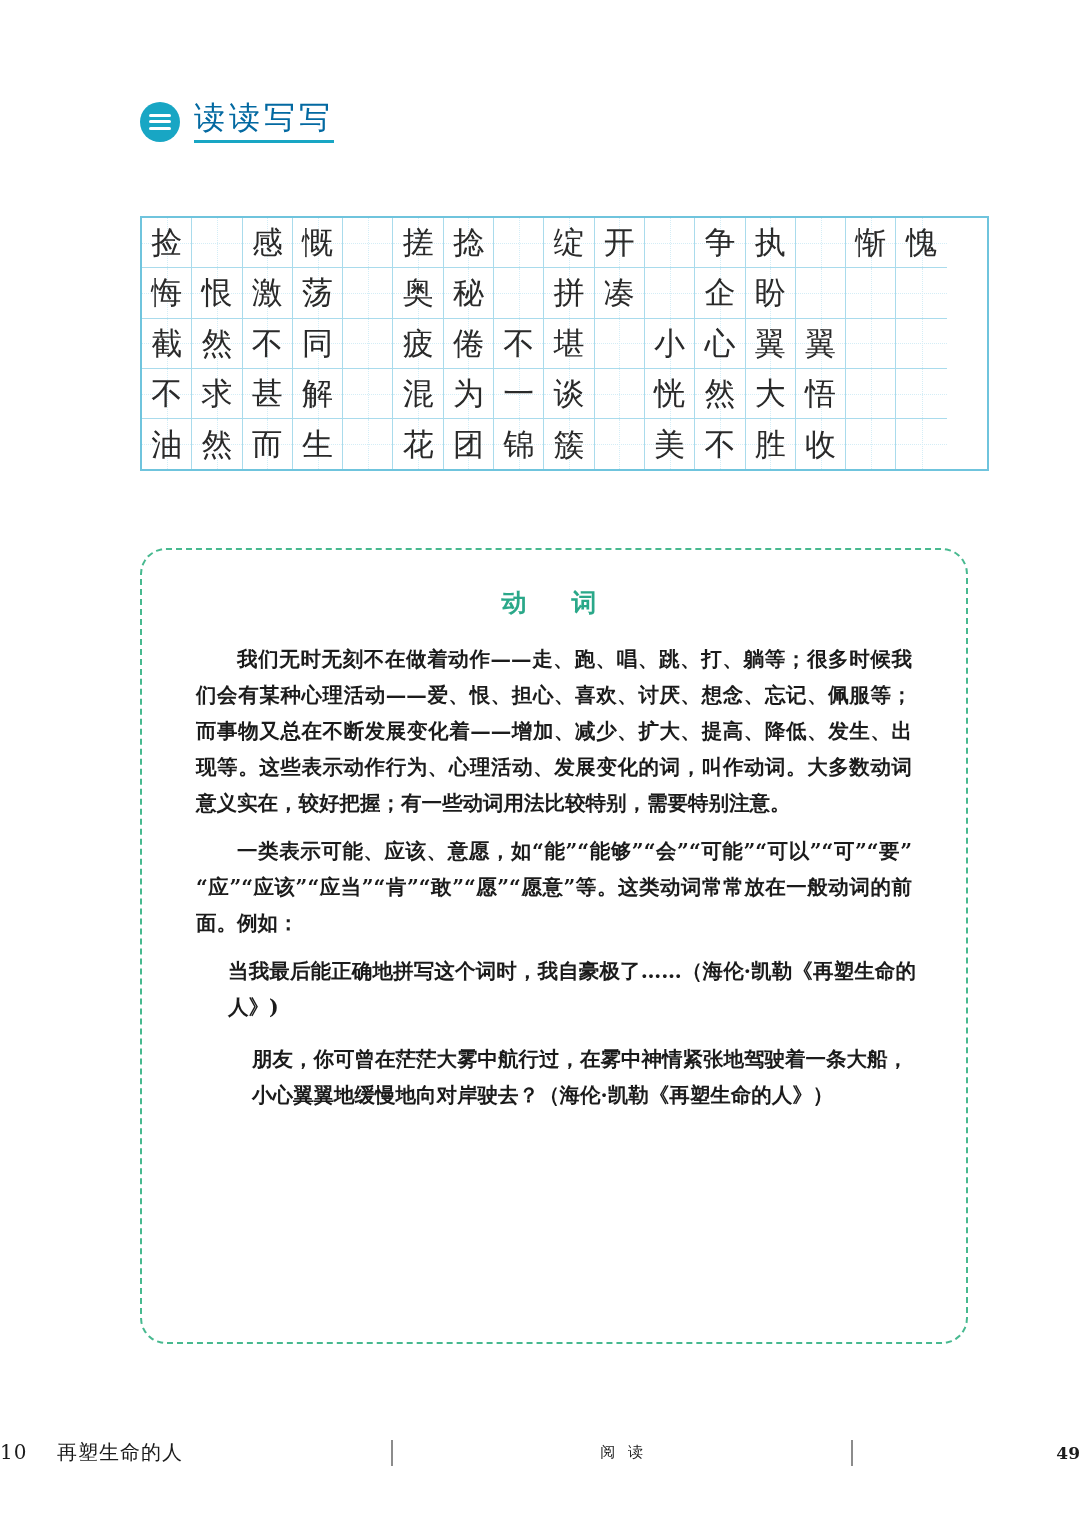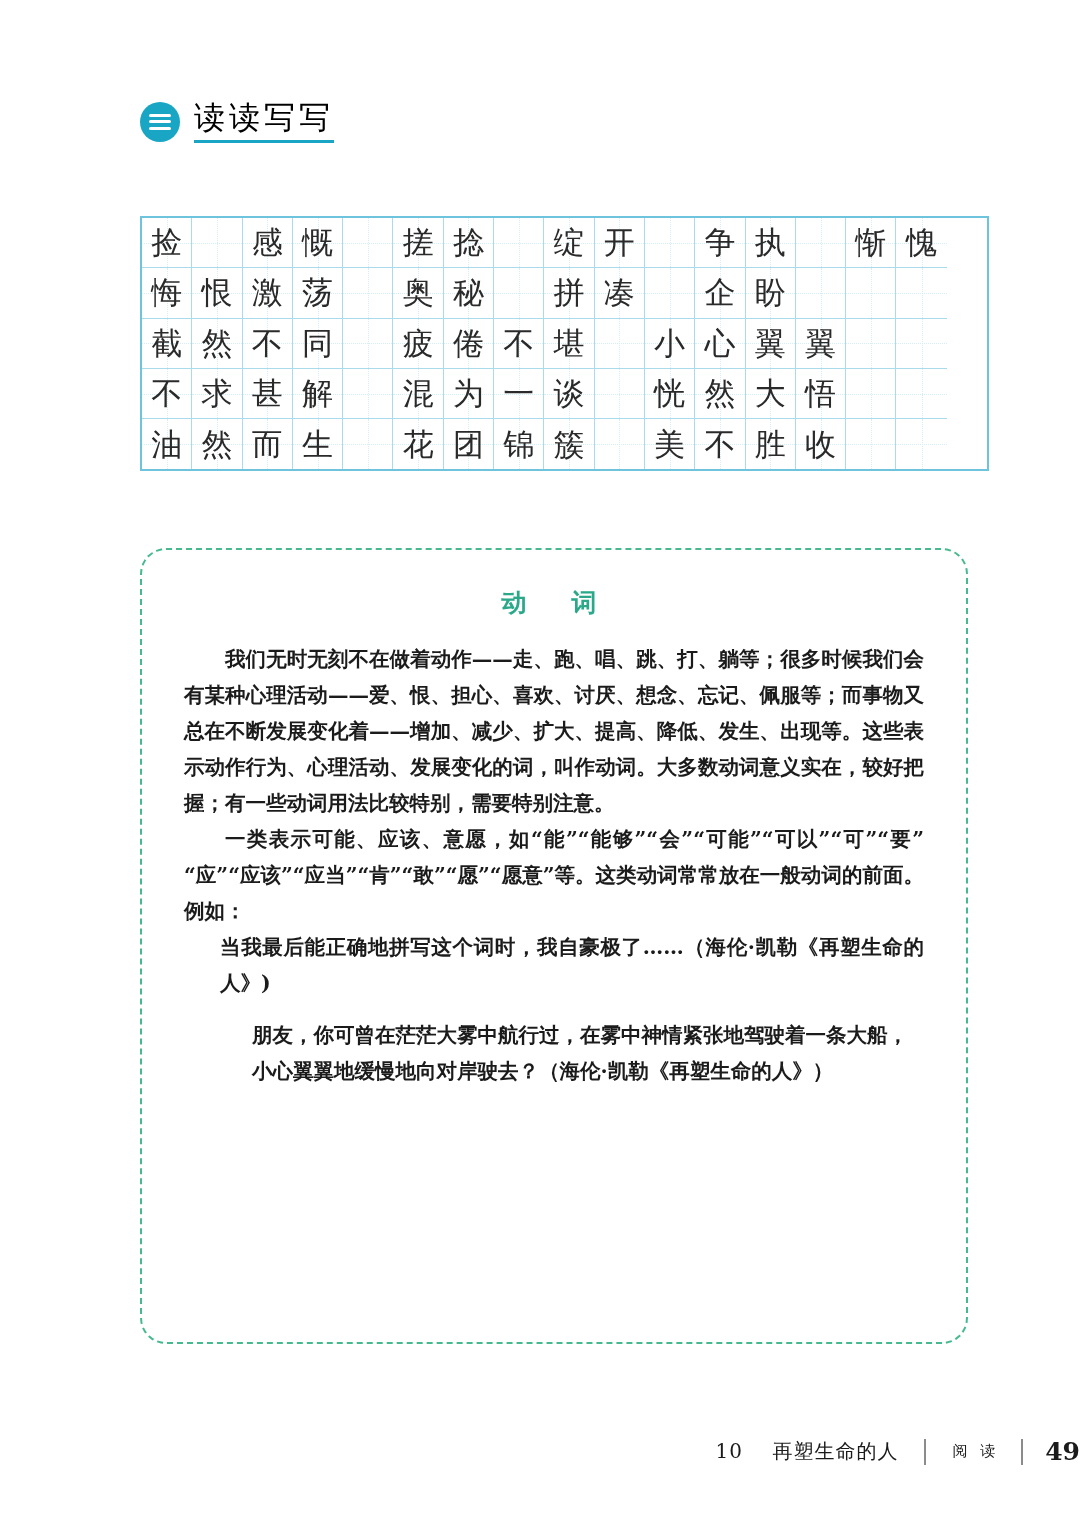--- a/index.html
+++ b/index.html
@@ -22,21 +22,21 @@
     background:#18a6c4; position:relative; flex:0 0 auto;
   }
   .heading-badge i{
     position:absolute; left:9px; height:3px; width:22px; background:#fff; border-radius:2px;
   }
   .heading-badge i:nth-child(1){ top:12px; }
   .heading-badge i:nth-child(2){ top:18.5px; }
   .heading-badge i:nth-child(3){ top:25px; }
   .heading-title{
     font-family:"DejaVu Serif", serif;
-    font-size:31px; color:#000000; letter-spacing:4px;
+    font-size:31px; color:#0369a1; letter-spacing:4px;
     padding-bottom:6px;
     border-bottom:3px solid #18a6c4;
     line-height:1.1;
   }
 
   
   .grid-wrap{
     position:absolute; left:140px; top:216px;
     width:845px;
     border:2px solid #6fc4dd;
@@ -87,44 +87,44 @@
     margin-top:36px;
   }
   .kbox-body{
     margin:22px 42px 0 42px;
     font-family:"DejaVu Serif", serif;
     font-size:20.5px;
     line-height:36px;
     color:#1b1b1b;
     text-align:justify;
   }
-  .p-indent{ text-indent:2em; margin:0; }
+  .p-indent{ text-indent:2em; margin:12px; }
   .p-example{
-    margin:0; padding-left:36px; text-indent:0;
+    margin:8px; padding-left:36px; text-indent:0;
   }
   .p-example2{
     margin:16px; padding-left:52px; text-indent:0;
   }
 
   
   .footer{
     position:absolute; left:0; right:0; bottom:60px;
-    display:flex; justify-content:flex-end; align-items:center;
+    display:flex; justify-content:space-between; align-items:center;
     font-family:"DejaVu Serif", serif;
     color:#1b1b1b;
   }
   .footer-left{ font-size:20px; letter-spacing:1px; }
   .footer-sep{
     width:2px; height:26px; background:#8c8c8c; margin:0 26px;
   }
   .footer-sec{ font-size:15px; letter-spacing:4px; }
   .footer-sep2{
     width:2px; height:26px; background:#8c8c8c; margin:0 22px;
   }
-  .footer-page{ font-size:25px; font-weight:bold; }
+  .footer-page{ font-size:17px; font-weight:bold; }
 </style>
 </head>
 <body>
 
 <div class="heading-row">
   <div class="heading-badge">
     <i></i>
       <i></i>
       <i></i>
   </div>

